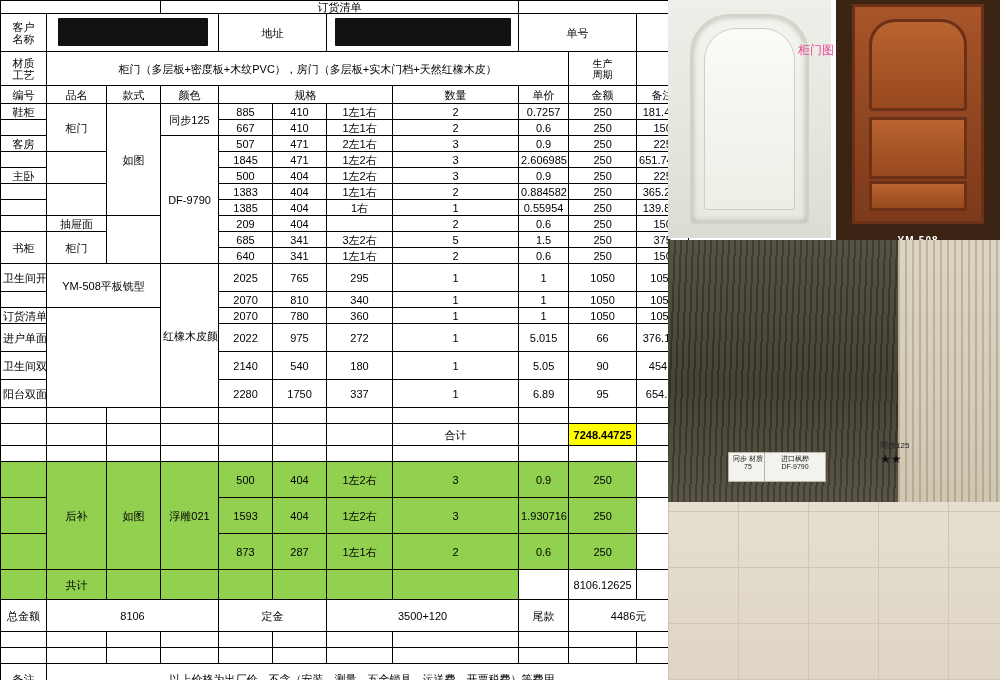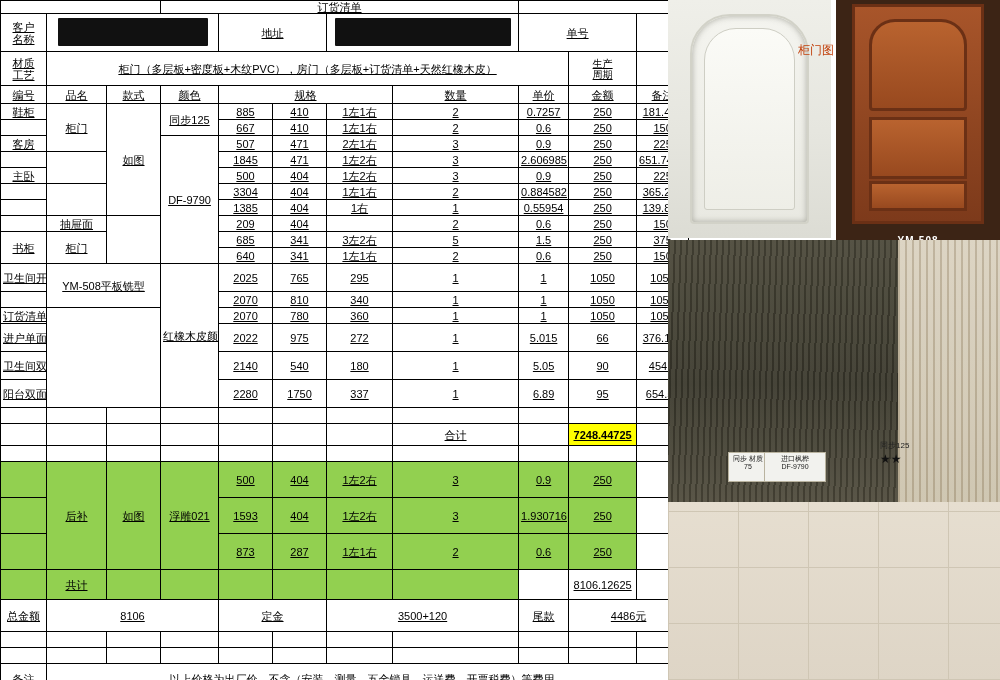--- a/index.html
+++ b/index.html
@@ -5,21 +5,21 @@
   html,body{margin:0;padding:0;}
   body{
     width:1000px;height:680px;
     background:#ffffff;
     font-family:"Liberation Sans","DejaVu Sans",sans-serif;
     font-size:11px;
     color:#000;
     overflow:hidden;
     position:relative;
   }
-  .sheet{position:absolute;left:0;top:0;width:668px;height:680px;text-decoration:underline;}
+  .sheet{position:absolute;left:0;top:0;width:668px;height:680px;}
   table.grid{border-collapse:collapse;table-layout:fixed;}
   table.grid td{
     border:1px solid #000;
     padding:0 2px;
     text-align:center;
     vertical-align:middle;
     font-size:11px;
     line-height:1.1;
     overflow:hidden;
     white-space:nowrap;
@@ -36,21 +36,21 @@
     background:#111;
     color:#111;
     border-radius:1px;
   }
   .green{background:#92d050;}
   .yellow{background:#ffff00;font-weight:bold;}
   .big{font-size:16px;}
   .med{font-size:13px;}
   .wrap{white-space:normal;line-height:1.15;}
   .ph-label{
-    position:absolute;font-size:12px;color:#c2410c;
+    position:absolute;font-size:12px;color:#ec4899;
   }
   .doorpanel{
     position:absolute;left:668px;top:0;width:163px;height:238px;
     background:linear-gradient(180deg,#efefe9 0%,#e6e6df 55%,#dcdcd4 100%);
   }
   .dp-inner{
     position:absolute;left:22px;top:14px;right:22px;bottom:14px;
     border:2px solid #d2d2c8;
     border-radius:40px 40px 4px 4px;
     box-shadow:inset 0 0 6px rgba(150,150,140,.8);
@@ -156,21 +156,21 @@
       <td colspan="2" rowspan="2">单号</td>
       <td rowspan="2"></td>
     </tr>
     <tr style="height:16px"></tr>
 
     <tr style="height:34px">
       <td>
             <div>材质</div>
             <div>工艺</div>
           </td>
-      <td colspan="9" class="wrap">柜门（多层板+密度板+木纹PVC），房门（多层板+订货清单+天然红橡木皮）</td>
+      <td colspan="9" class="wrap">柜门（多层板+密度板+木纹PVC），房门（多层板+实木门档+天然红橡木皮）</td>
       <td>
             <div style="font-size:10px">生产</div>
             <div style="font-size:10px">周期</div>
           </td>
       <td></td>
     </tr>
 
     <tr style="height:18px">
       <td>编号</td>
       <td>品名</td>
@@ -235,21 +235,21 @@
       <td>404</td>
       <td>1左2右</td>
       <td colspan="2">3</td>
       <td>0.9</td>
       <td>250</td>
       <td>225</td>
     </tr>
     <tr style="height:16px">
       <td></td>
       <td rowspan="2"></td>
-      <td>3304</td>
+      <td>1383</td>
       <td>404</td>
       <td>1左1右</td>
       <td colspan="2">2</td>
       <td>0.884582</td>
       <td>250</td>
       <td>365.216</td>
     </tr>
     <tr style="height:16px">
       <td></td>
       <td>1385</td>

